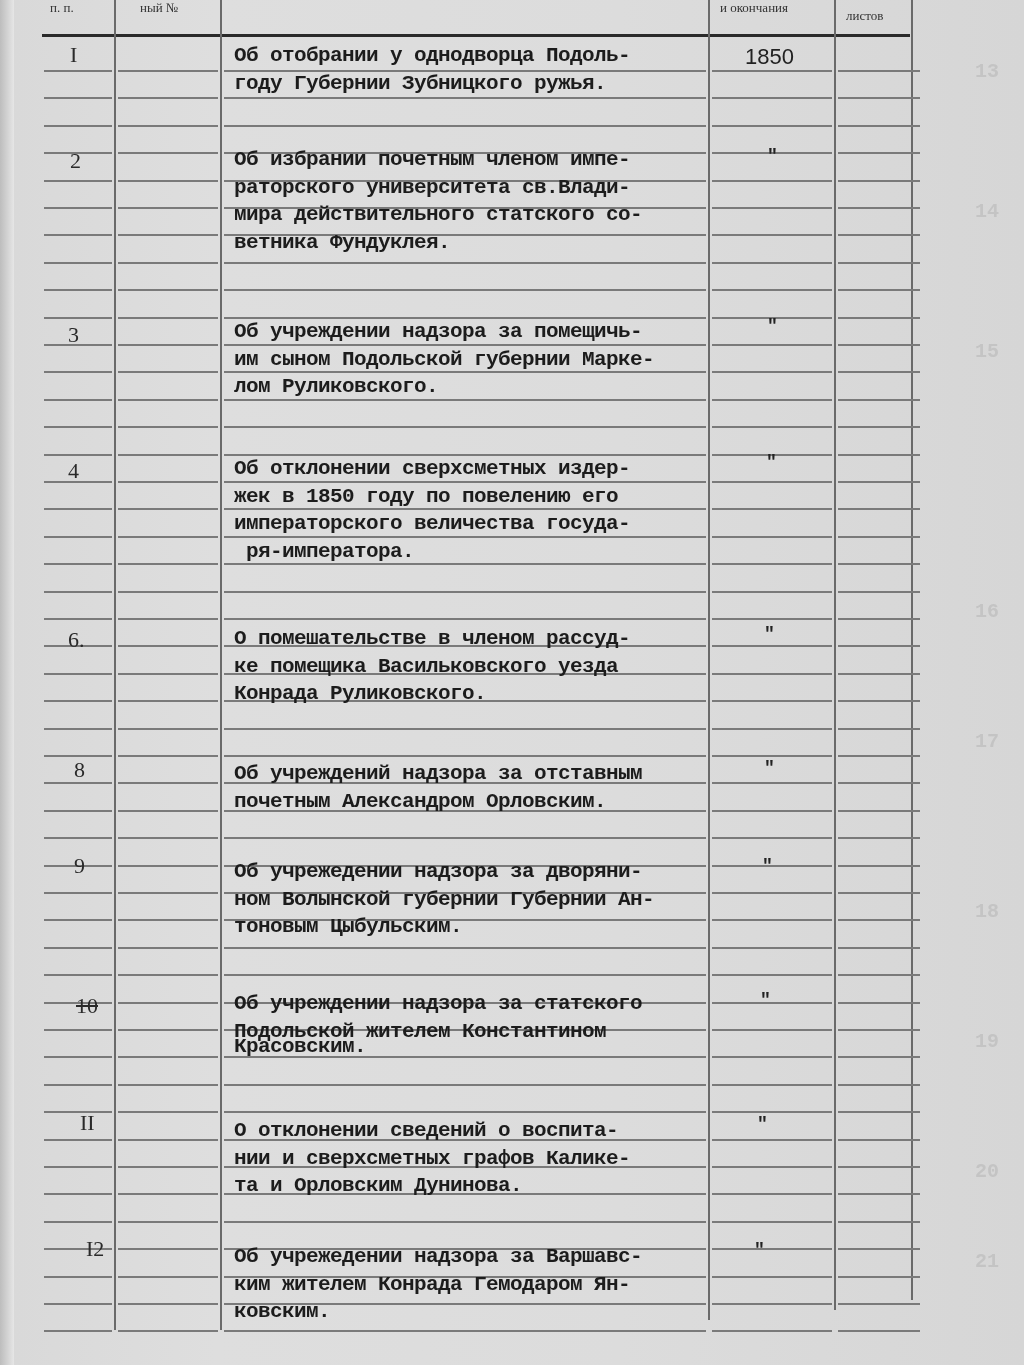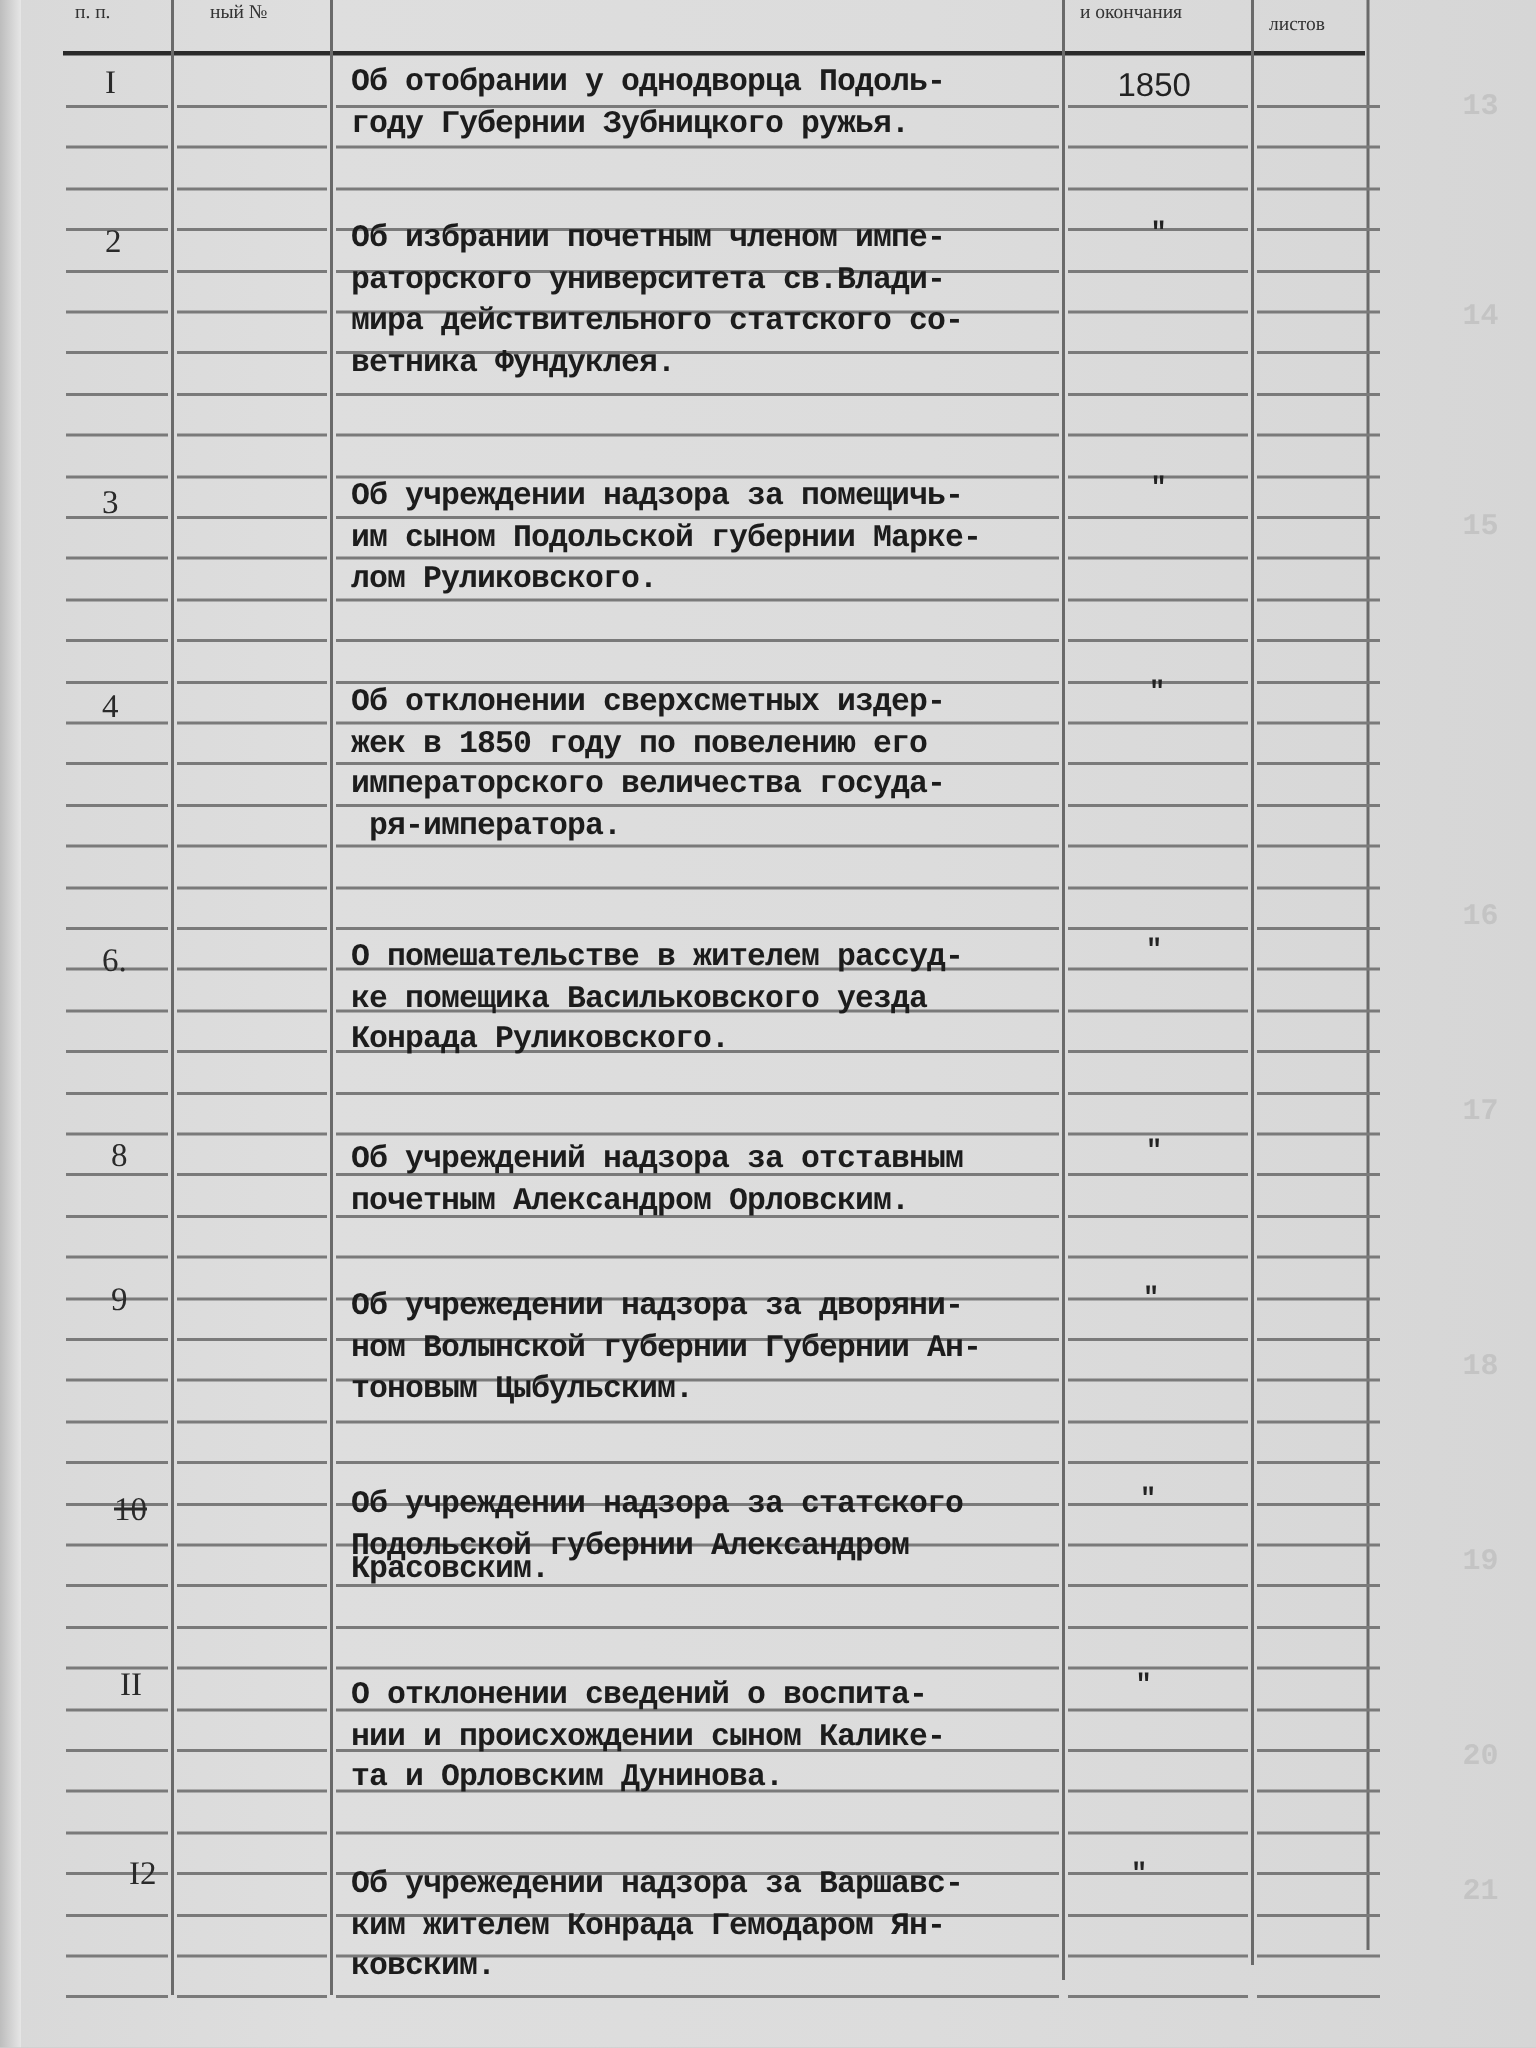--- a/index.html
+++ b/index.html
@@ -384,45 +384,45 @@
   <div class="ditto" style="left:767px; top:316px;">"</div>
 
   <div class="num" style="left:68px; top:458px;">4</div>
   <div class="desc" style="top:455px;"><span>Об отклонении сверхсметных издер-</span>
 <span>жек в 1850 году по повелению его</span>
 <span>императорского величества госуда-</span>
 <span> ря-императора.</span></div>
   <div class="ditto" style="left:766px; top:452px;">"</div>
 
   <div class="num" style="left:68px; top:627px;">6.</div>
-  <div class="desc" style="top:625px;"><span>О помешательстве в жителем рассуд-</span>
+  <div class="desc" style="top:625px;"><span>О помешательстве в членом рассуд-</span>
 <span>ке помещика Васильковского уезда</span>
 <span>Конрада Руликовского.</span></div>
   <div class="ditto" style="left:764px; top:624px;">"</div>
 
   <div class="num" style="left:74px; top:757px;">8</div>
   <div class="desc" style="top:760px;"><span>Об учреждений надзора за отставным</span>
 <span>почетным Александром Орловским.</span></div>
   <div class="ditto" style="left:764px; top:758px;">"</div>
 
   <div class="num" style="left:74px; top:853px;">9</div>
   <div class="desc" style="top:858px;"><span>Об учрежедении надзора за дворяни-</span>
 <span>ном Волынской губернии Губернии Ан-</span>
 <span>тоновым Цыбульским.</span></div>
   <div class="ditto" style="left:762px; top:856px;">"</div>
 
   <div class="num" style="left:76px; top:993px; text-decoration:line-through;">10</div>
   <div class="desc" style="top:990px;"><span>Об учреждении надзора за статского</span>
-<span>Подольской губернии Александром</span>
+<span>Подольской жителем Константином</span>
 <span style="position:relative; top:-12px;">Красовским.</span></div>
   <div class="ditto" style="left:760px; top:990px;">"</div>
 
   <div class="num" style="left:80px; top:1110px;">II</div>
   <div class="desc" style="top:1117px;"><span>О отклонении сведений о воспита-</span>
-<span>нии и происхождении сыном Калике-</span>
+<span>нии и сверхсметных графов Калике-</span>
 <span>та и Орловским Дунинова.</span></div>
   <div class="ditto" style="left:757px; top:1114px;">"</div>
 
   <div class="num" style="left:86px; top:1236px;">I2</div>
   <div class="desc" style="top:1243px;"><span>Об учрежедении надзора за Варшавс-</span>
 <span>ким жителем Конрада Гемодаром Ян-</span>
 <span>ковским.</span></div>
   <div class="ditto" style="left:754px; top:1240px;">"</div>
 </div>
 

